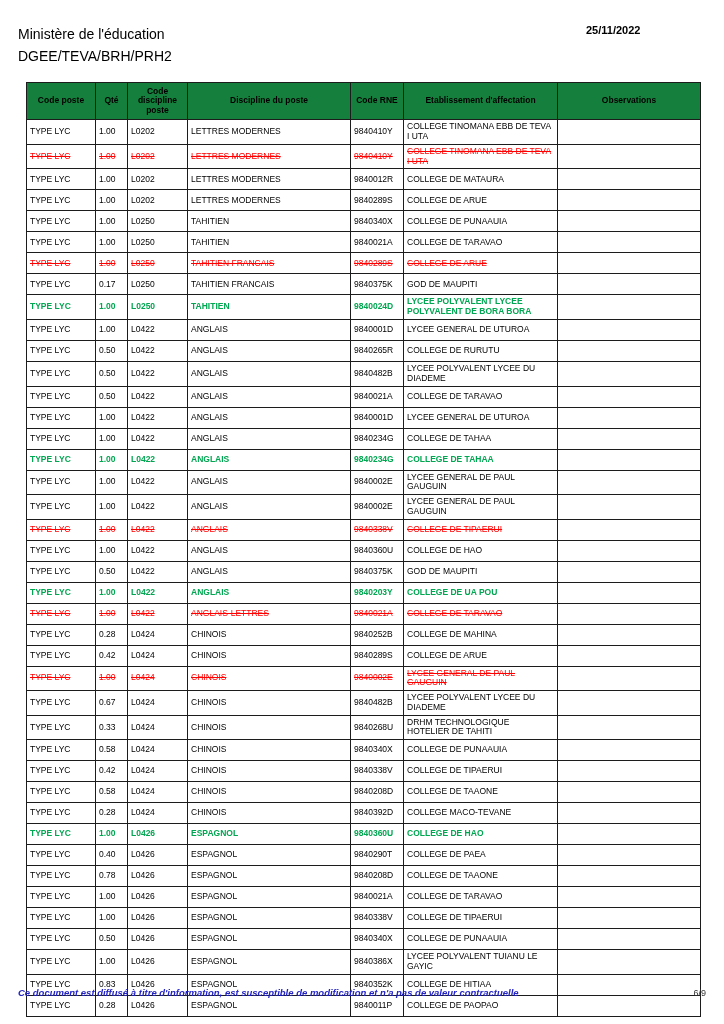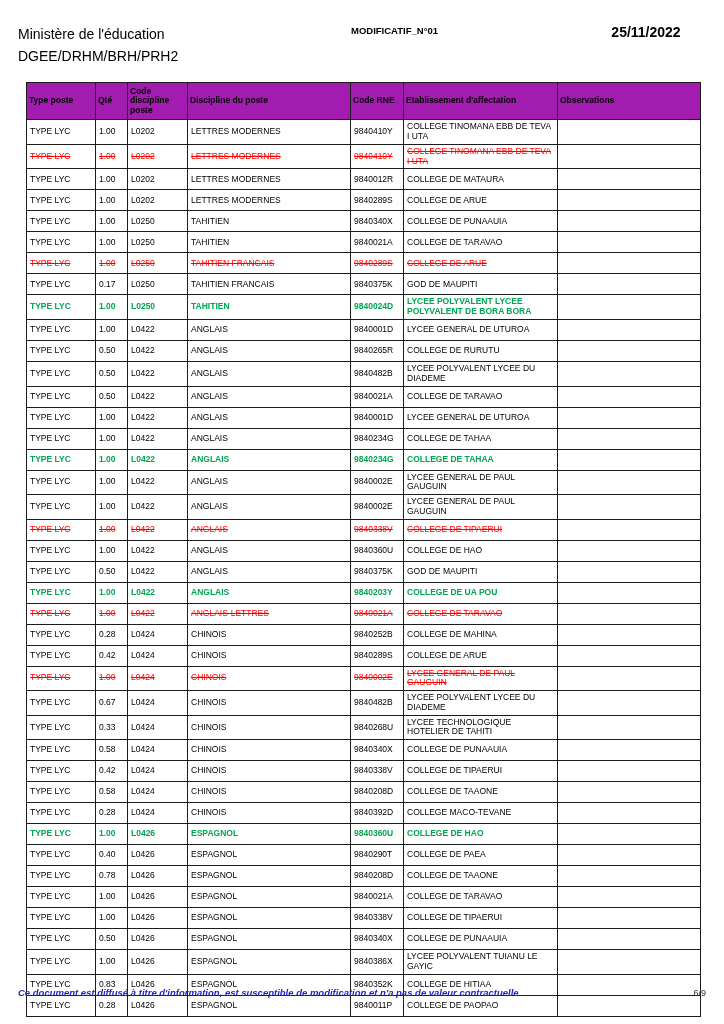--- a/index.html
+++ b/index.html
@@ -33,43 +33,44 @@
   }
   .h-center {
     flex: 1;
     text-align: center;
     font-size: 9.5px;
     line-height: 1.5;
   }
   .h-title { font-weight: bold; }
   .h-right {
     width: 120px;
-    text-align: center;
-    font-size: 14px;
+    text-align: left;
+    font-size: 11px;
     font-weight: bold;
     white-space: nowrap;
   }
   
   table.postes {
     border-collapse: collapse;
     table-layout: fixed;
     margin: 15px 0 0 26px;
     width: 674px;
   }
   .postes th, .postes td {
     border: 1.5px solid #1c1c1c;
     font-size: 8.5px;
     padding: 2px 3px;
     overflow: hidden;
     vertical-align: middle;
     text-align: left;
     word-wrap: break-word;
   }
   .postes thead th {
-    background: #a21caf;
+    background: #15803d;
+    text-align: center;
     font-weight: bold;
     height: 34px;
     padding: 1px 2px;
     line-height: 1.15;
   }
   .postes tbody td { height: 16px; line-height: 1.15; }
   tr.deleted td {
     color: #ff0000;
     text-decoration: line-through;
   }
@@ -96,41 +97,40 @@
   .pagenum { font-size: 9px; color: #333; padding-left: 12px; }
 </style>
 </head>
 <body>
 
 <div class="page">
 
   <div class="doc-header">
     <div class="h-left">
       <div>Ministère de l'éducation</div>
-      <div>DGEE/DRHM/BRH/PRH2</div>
+      <div>DGEE/TEVA/BRH/PRH2</div>
     </div>
     <div class="h-center">
-      <div class="h-title">MODIFICATIF_N°01</div>
     </div>
     <div class="h-right">25/11/2022</div>
   </div>
 
   <table class="postes">
     <colgroup>
       <col style="width:69px">
         <col style="width:32px">
         <col style="width:60px">
       <col style="width:163px">
         <col style="width:53px">
         <col style="width:154px">
       <col style="width:143px">
     </colgroup>
     <thead>
       <tr>
-        <th>Type poste</th>
+        <th>Code poste</th>
         <th>Qté</th>
         <th>Code discipline poste</th>
         <th>Discipline du poste</th>
         <th>Code RNE</th>
         <th>Etablissement d'affectation</th>
         <th>Observations</th>
       </tr>
     </thead>
     <tbody>
         <tr>
@@ -375,21 +375,21 @@
       <td>9840482B</td>
       <td>LYCEE POLYVALENT LYCEE DU DIADEME</td>
       <td></td>
     </tr>
         <tr>
       <td>TYPE LYC</td>
       <td>0.33</td>
       <td>L0424</td>
       <td>CHINOIS</td>
       <td>9840268U</td>
-      <td>LYCEE TECHNOLOGIQUE HOTELIER DE TAHITI</td>
+      <td>DRHM TECHNOLOGIQUE HOTELIER DE TAHITI</td>
       <td></td>
     </tr>
         <tr>
       <td>TYPE LYC</td>
       <td>0.58</td>
       <td>L0424</td>
       <td>CHINOIS</td>
       <td>9840340X</td>
       <td>COLLEGE DE PUNAAUIA</td>
       <td></td>

